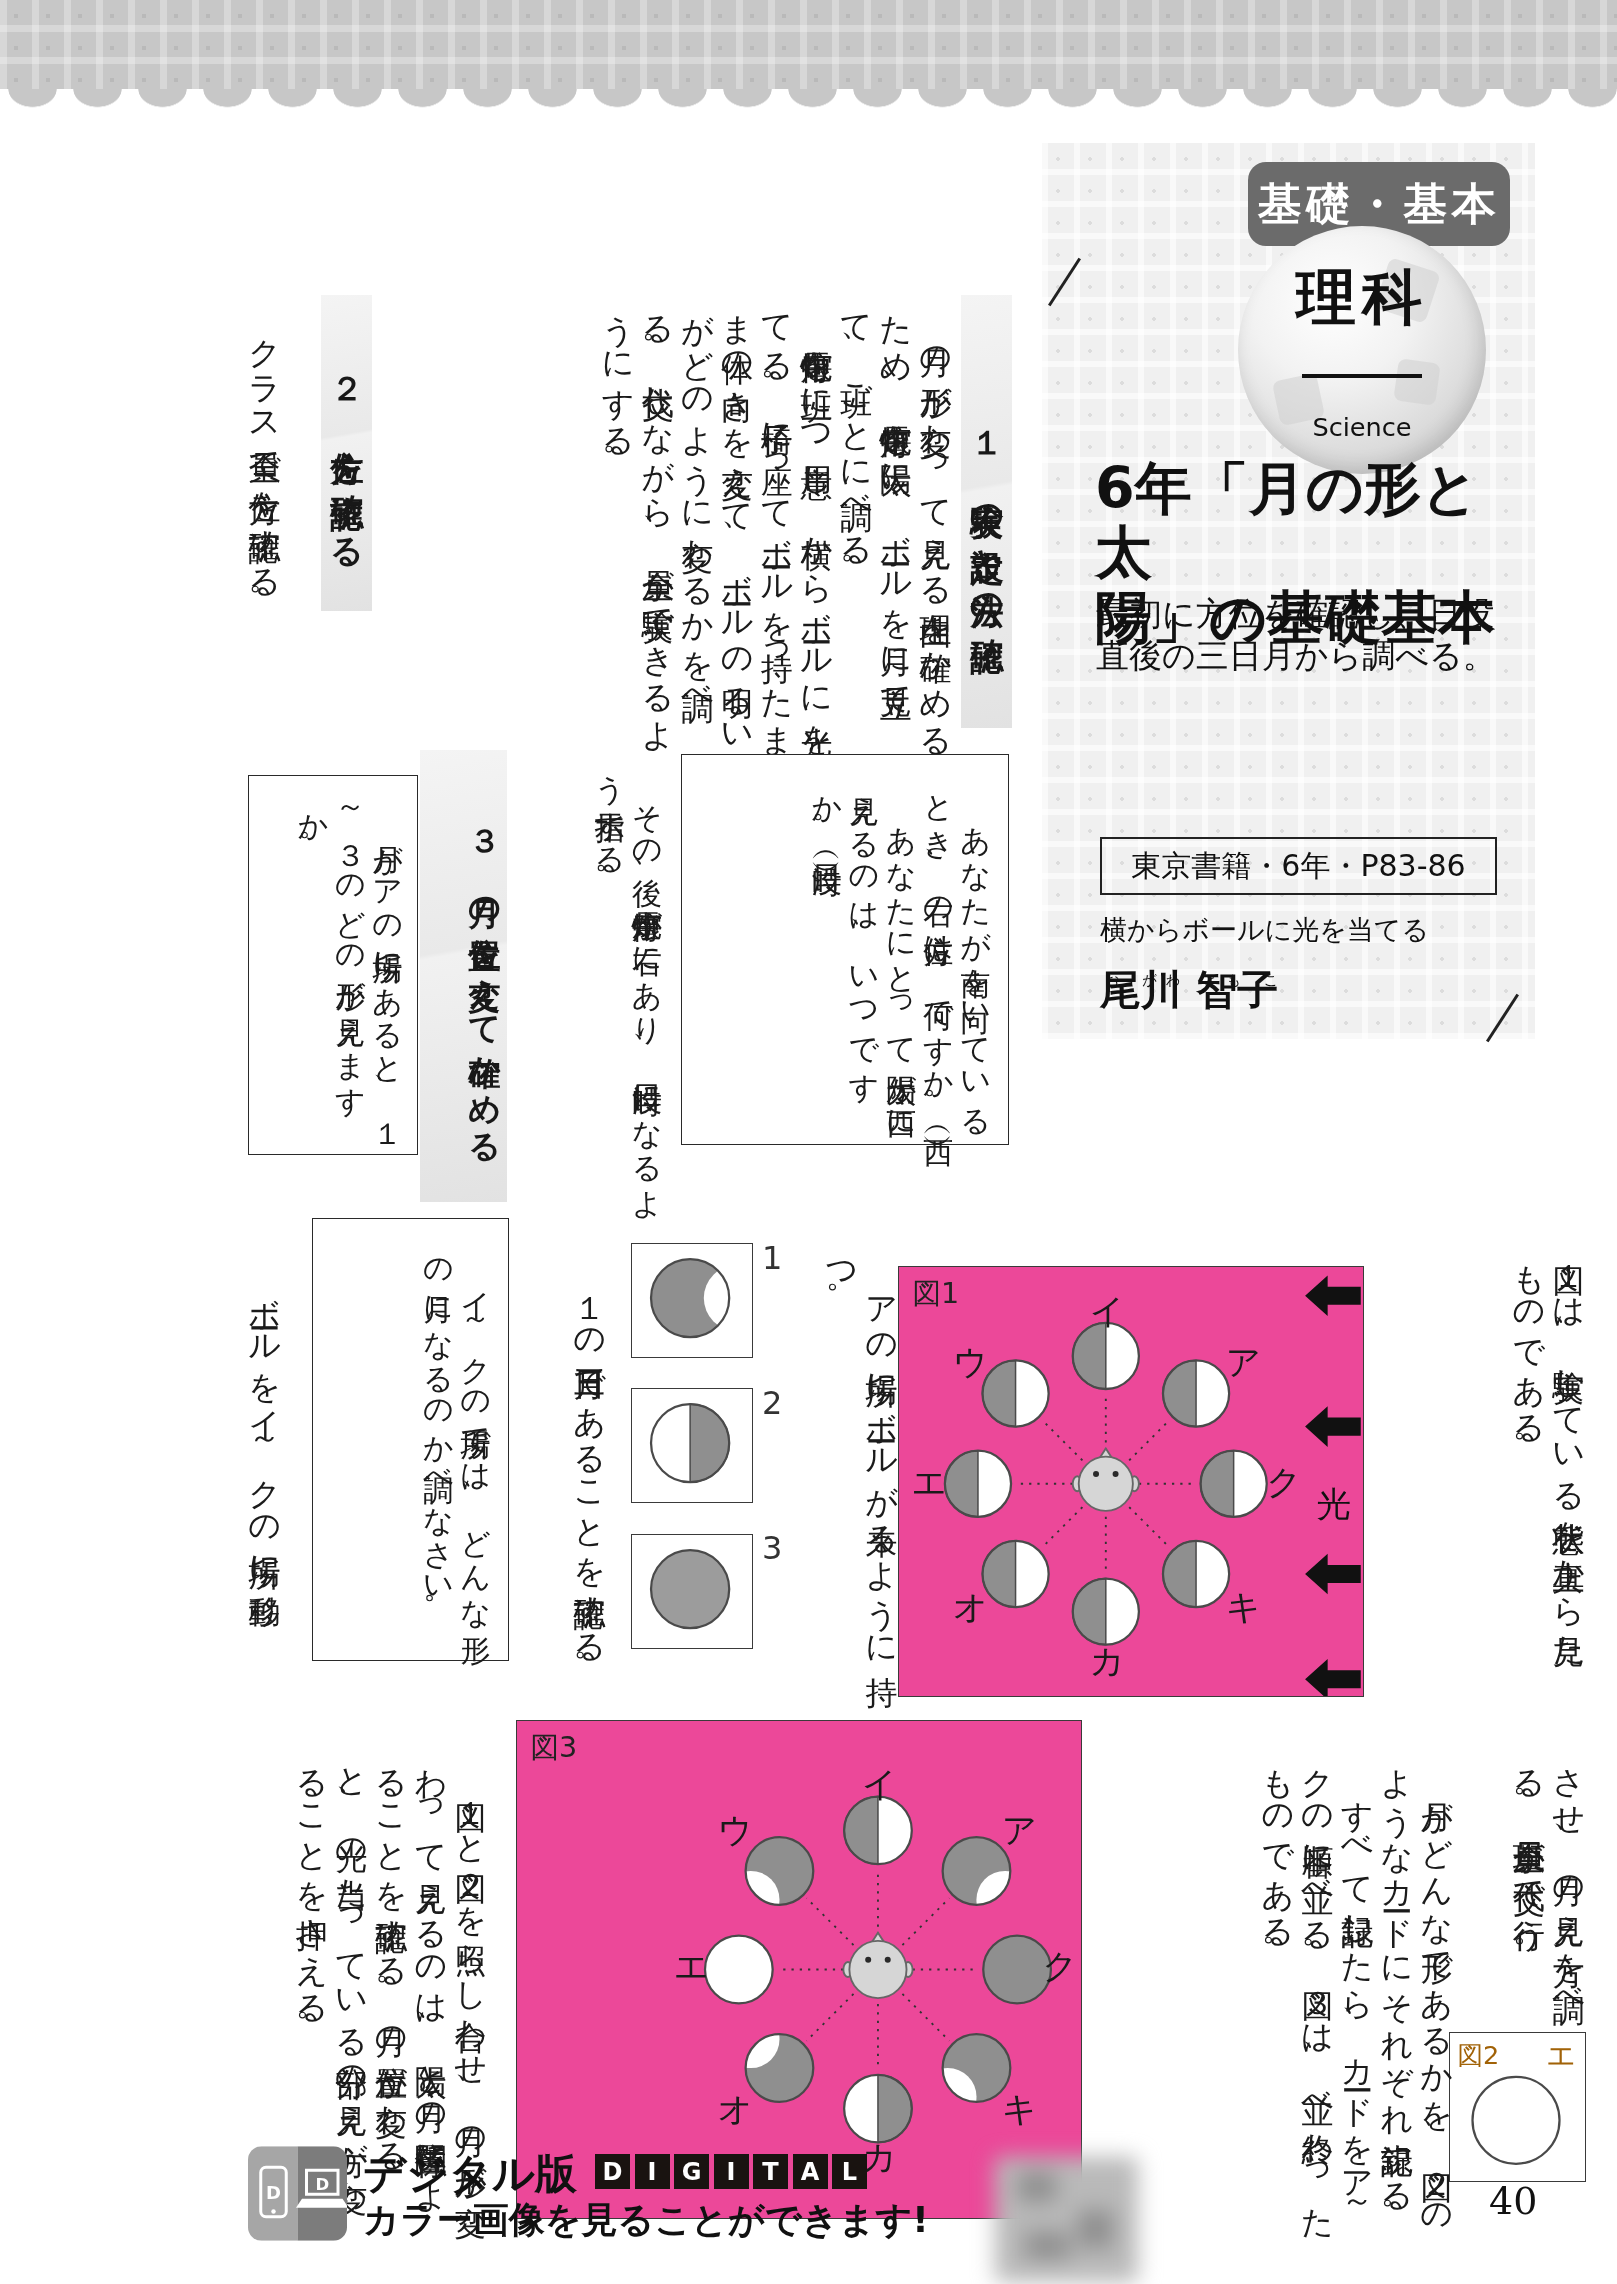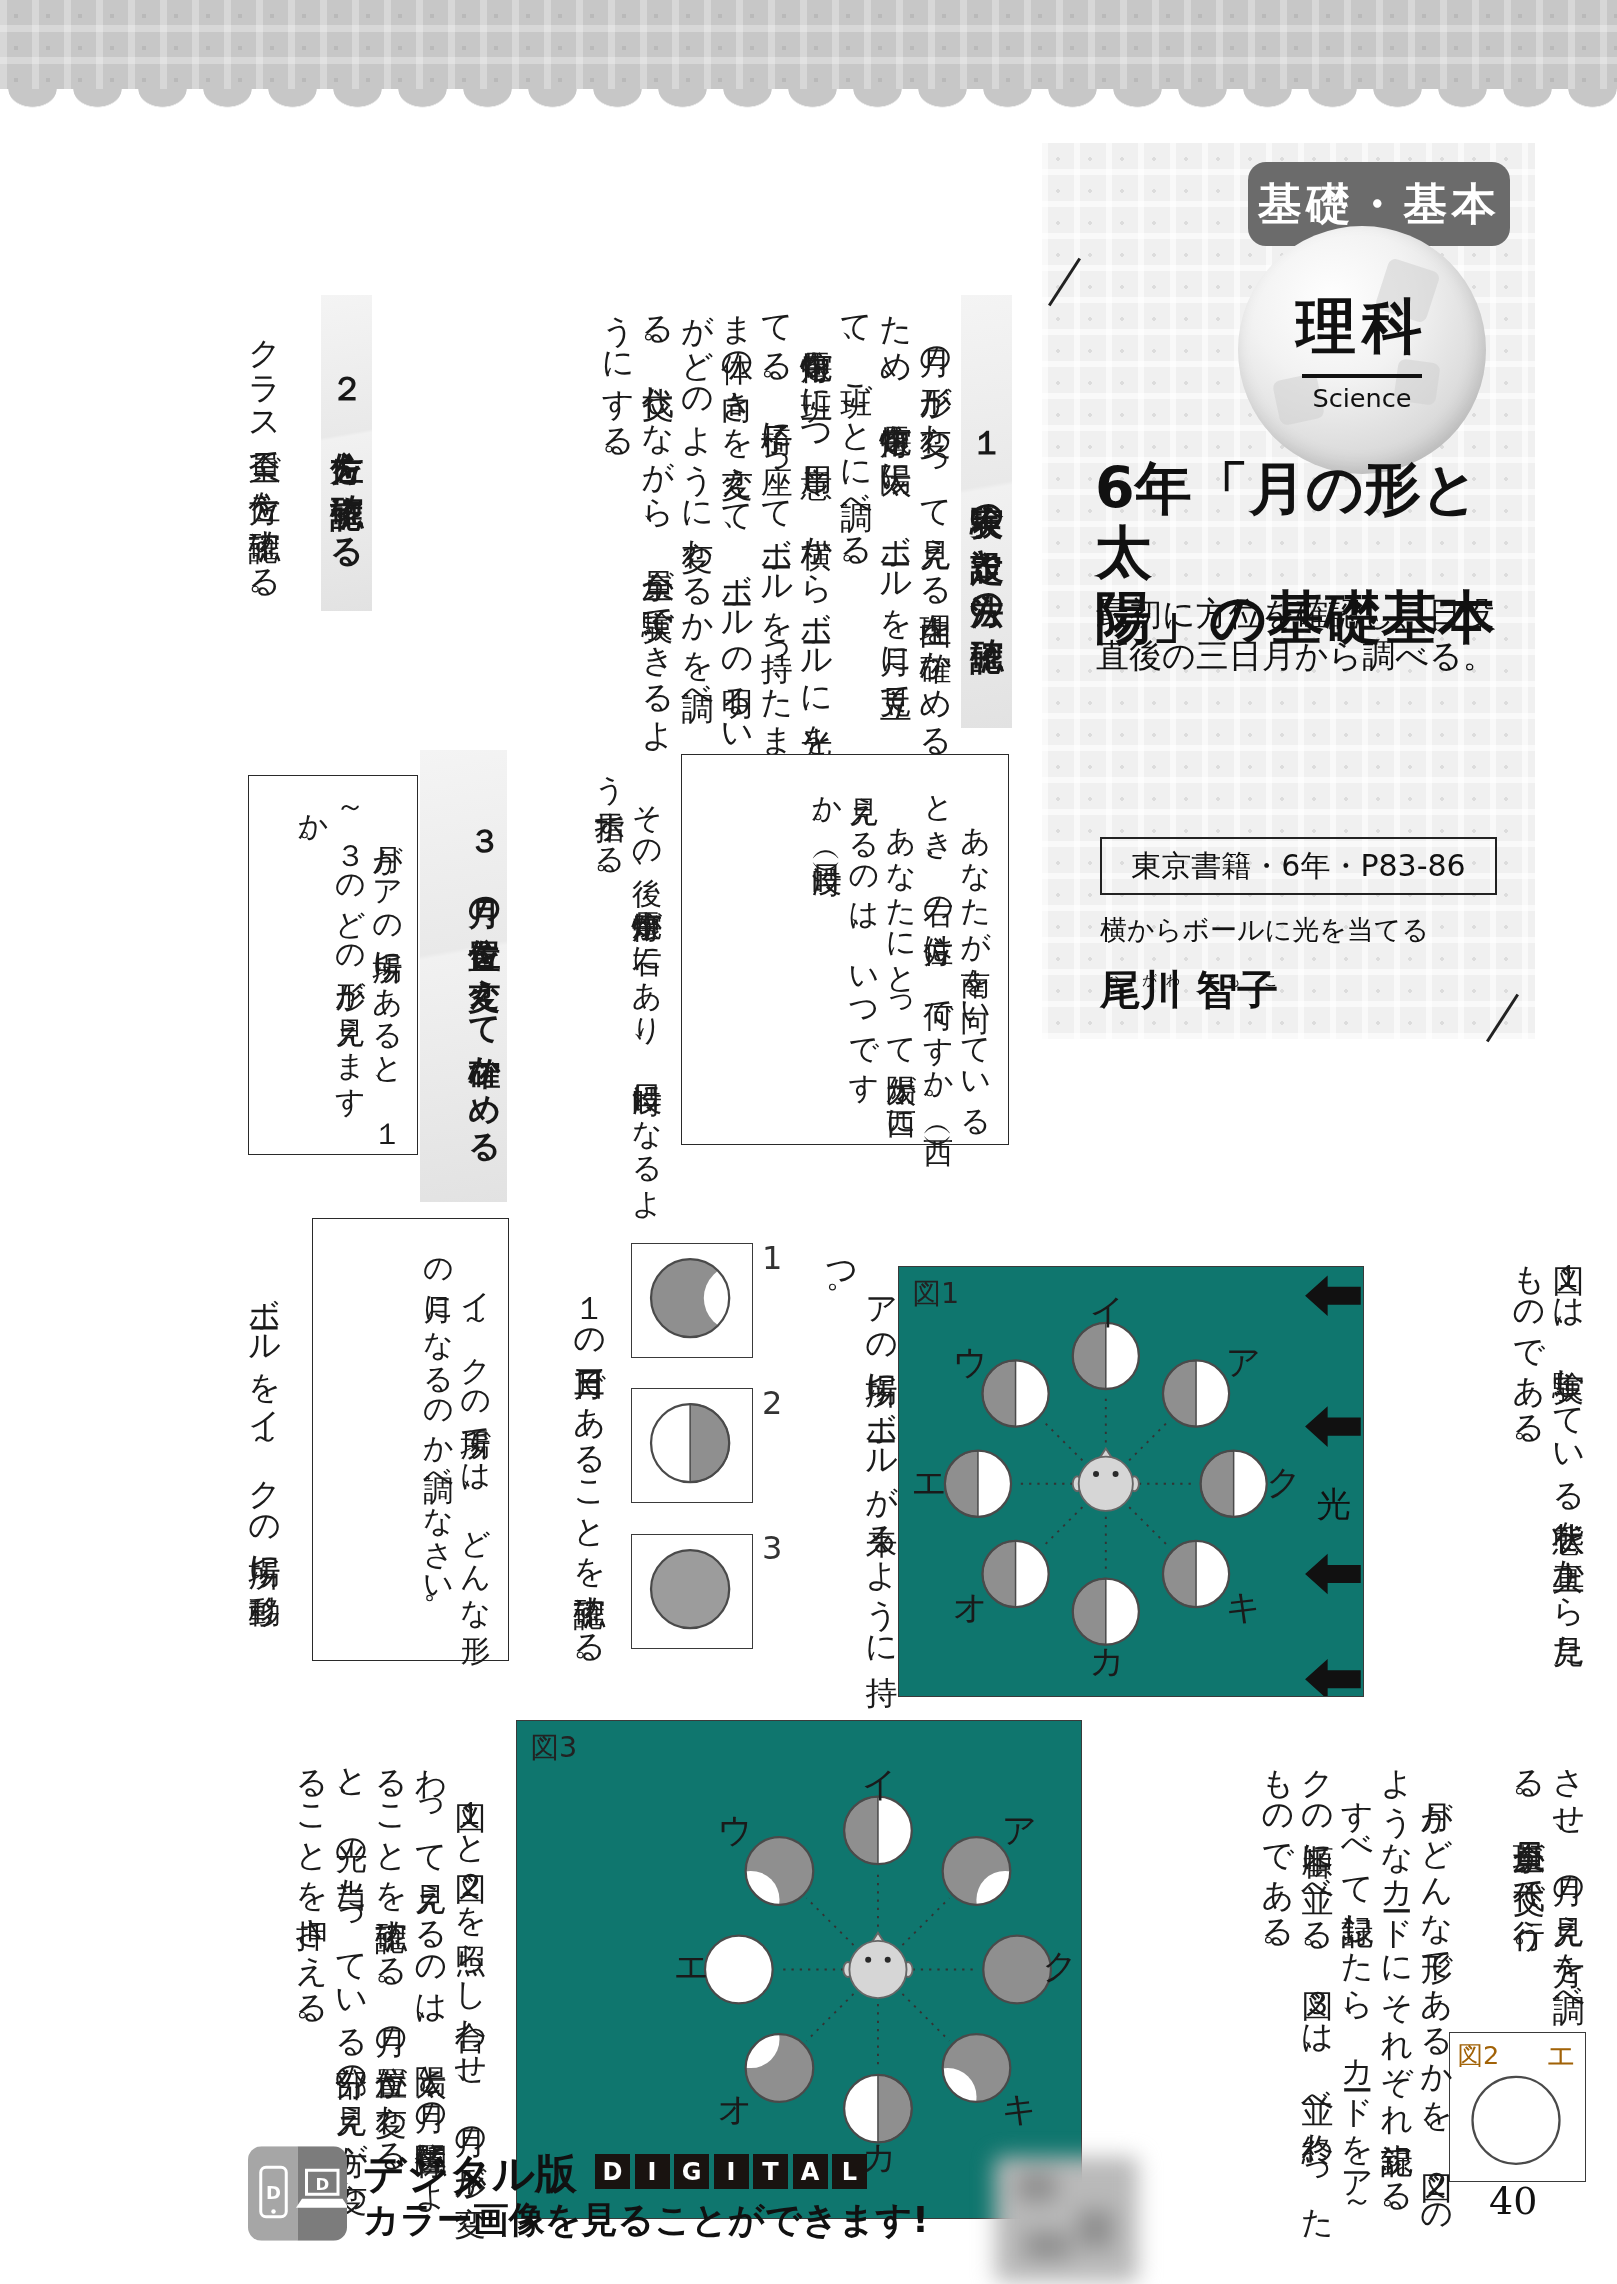--- a/index.html
+++ b/index.html
@@ -27,21 +27,21 @@
   .bubble{position:absolute;left:1248px;top:162px;width:262px;height:84px;background:#6b6b6b;border-radius:18px;
     display:flex;align-items:center;justify-content:center;}
   .bubble-tail{position:absolute;left:1341px;top:242px;width:0;height:0;
     border-left:12px solid transparent;border-right:19.6px solid transparent;border-top:44px solid #6b6b6b;transform:rotate(-14deg);}
   .bubble span{color:#fff;font-family:"DejaVu Sans","Liberation Sans",sans-serif;font-weight:bold;font-size:44px;letter-spacing:4.5px;}
   
   .sphere{position:absolute;left:1238px;top:226px;width:248px;height:248px;border-radius:50%;
     background:radial-gradient(circle at 38% 30%,#ffffff 0%,#f2f2f2 35%,#d9d9d9 70%,#c3c3c3 100%);
     overflow:hidden;box-shadow:inset -4.5px -7.5px 18px rgba(0,0,0,.12);}
   .sphere .deco{position:absolute;background:#cfcfcf;opacity:.55;border-radius:7.5px;}
-  .sphere .in{position:absolute;left:0;top:0;width:100%;height:100%;display:flex;flex-direction:column;align-items:center;justify-content:center;}
+  .sphere .in{position:absolute;left:0;top:0;width:100%;height:100%;display:flex;flex-direction:column;align-items:center;justify-content:center;gap:29px;}
   .sphere .kanji{font-family:"DejaVu Sans","Liberation Sans",sans-serif;font-weight:bold;font-size:60px;color:#111;letter-spacing:6px;}
   .sphere .rule{width:120px;height:3.8px;background:#111;margin:6px 0 4.5px;}
   .sphere .en{font-family:"DejaVu Sans","Liberation Sans",sans-serif;font-size:25.6px;color:#111;}
   
   .title{position:absolute;left:1095px;top:456px;width:421px;font-family:"DejaVu Sans","Liberation Sans",sans-serif;
     font-weight:bold;font-size:57px;line-height:1.13;color:#111;}
   .subtitle{position:absolute;left:1096px;top:593px;width:410px;font-family:"DejaVu Sans","Liberation Sans",sans-serif;
     font-weight:500;font-size:33px;line-height:1.26;color:#111;}
   .refbox{position:absolute;left:1100px;top:837px;width:393px;height:54px;border:2.3px solid #222;
     display:flex;align-items:center;justify-content:center;background:transparent;
@@ -51,21 +51,21 @@
   .author{position:absolute;left:1100px;top:963px;width:301px;font-family:"DejaVu Sans","Liberation Sans",sans-serif;font-weight:bold;font-size:41px;color:#111;}
   
   .v{writing-mode:vertical-rl;text-orientation:mixed;white-space:pre-line;
      font-family:"DejaVu Serif","Liberation Serif",serif;font-size:32px;line-height:1.24;letter-spacing:0.8px;color:#1b1b1b;position:absolute;}
   .vh{writing-mode:vertical-rl;text-orientation:mixed;font-family:"DejaVu Sans","Liberation Sans",sans-serif;
       font-weight:bold;color:#181818;position:absolute;display:flex;justify-content:center;}
   .hband{background:linear-gradient(170deg,#f4f4f4 0%,#e9e9e9 44%,#f1f1f1 45%,#e2e2e2 100%);}
   .qbox{position:absolute;border:1.9px solid #2a2a2a;background:#fff;}
   .qbox .v{position:relative;width:100%;height:100%;}
   
-  .figbox{position:absolute;border:1.9px solid #3a3a3a;background:#0f766e;}
+  .figbox{position:absolute;border:1.9px solid #3a3a3a;background:#ec4899;}
   .card{position:absolute;border:1.9px solid #3a3a3a;background:#fff;}
   .cardnum{position:absolute;font-family:"DejaVu Sans","Liberation Sans",sans-serif;font-size:32px;color:#333;}
   .fig2label{position:absolute;font-family:"DejaVu Sans","Liberation Sans",sans-serif;font-size:25.6px;color:#a16207;}
   .pagenum{position:absolute;left:1489px;top:2179px;font-family:"DejaVu Serif","Liberation Serif",serif;font-size:38px;color:#111;}
   
   .f-jp{position:absolute;left:363px;top:2146px;font-family:Liberation Sans, sans-serif;font-weight:800;font-size:42px;color:#111;}
   .tiles{position:absolute;left:595px;top:2154px;display:flex;gap:4.5px;}
   .tile{width:35px;height:35px;background:#191310;color:#fff;font-family:"DejaVu Sans","Liberation Sans",sans-serif;
         font-weight:bold;font-size:24px;display:flex;align-items:center;justify-content:center;}
   .f-msg{position:absolute;left:363px;top:2196px;font-family:"DejaVu Sans","Liberation Sans",sans-serif;font-weight:700;font-size:36px;color:#111;}

